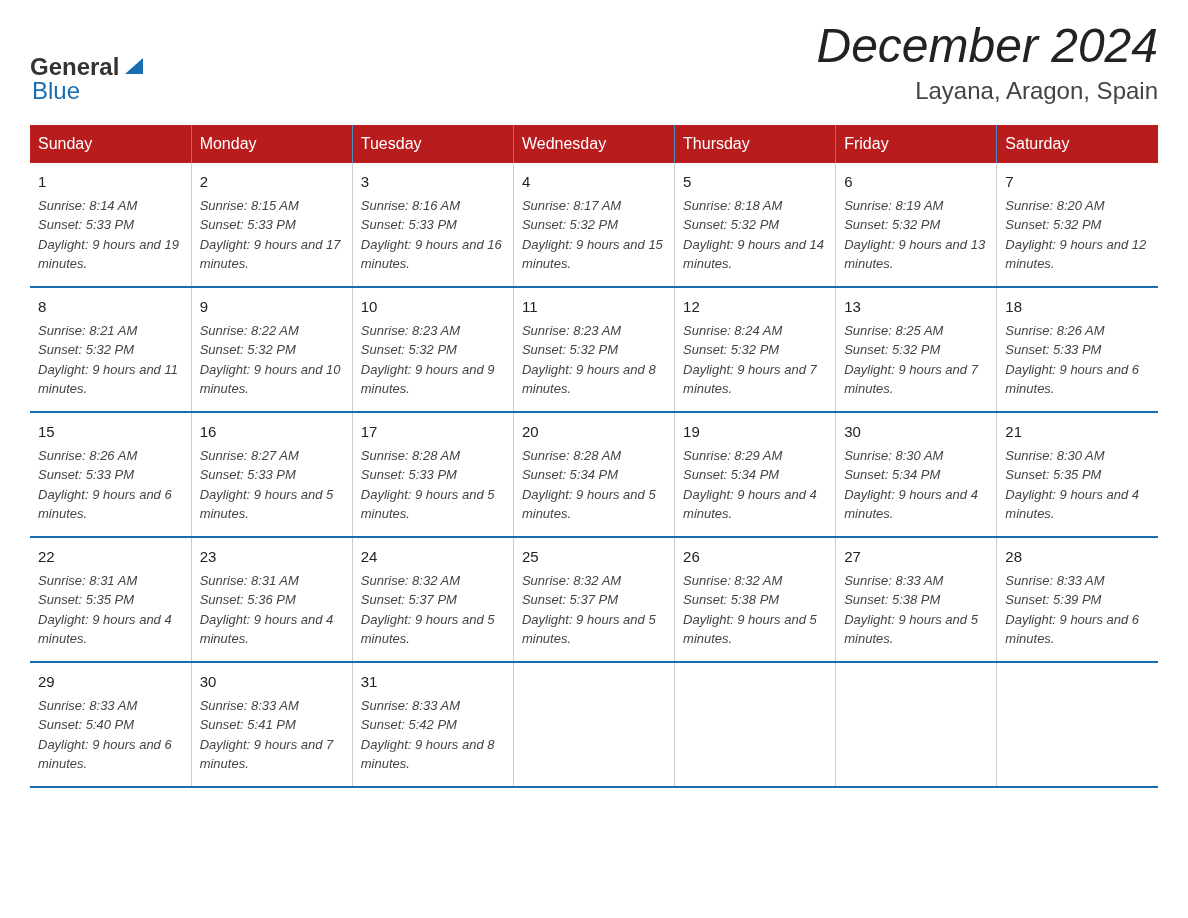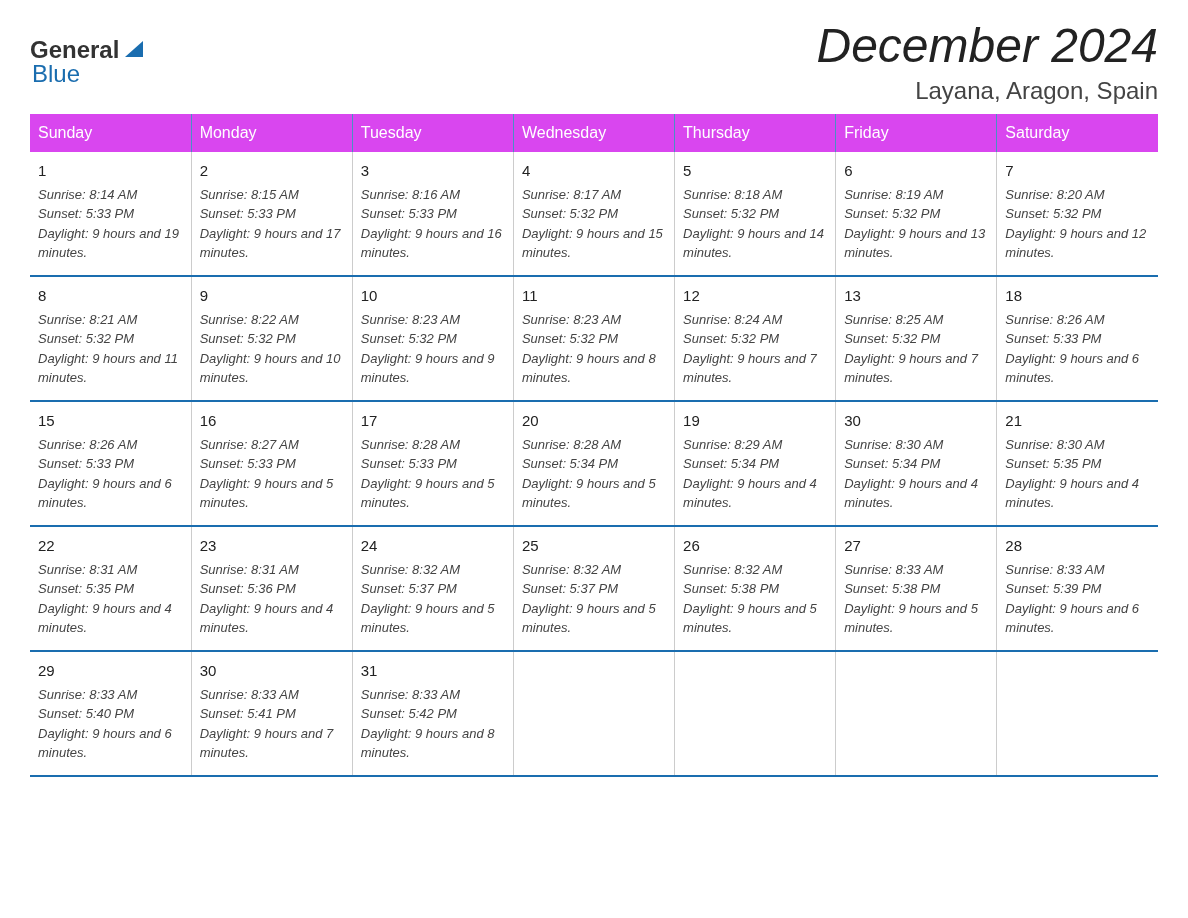--- a/index.html
+++ b/index.html
@@ -6,22 +6,22 @@
     body {
       font-family: Arial, sans-serif;
       background: #fff;
       width: 1188px;
       min-height: 918px;
       padding: 20px 30px;
     }
     .header {
       display: flex;
       justify-content: space-between;
-      align-items: center;
-      margin-bottom: 9px;
+      align-items: flex-end;
+      margin-bottom: 20px;
     }
     .logo {
       display: flex;
       align-items: center;
       gap: 4px;
     }
     .title-section {
       text-align: right;
     }
     .month-title {
@@ -34,21 +34,21 @@
     .location {
       font-size: 24px;
       color: #444;
       margin-top: 4px;
     }
     table {
       width: 100%;
       border-collapse: collapse;
     }
     thead tr th {
-      background-color: #d946ef;
+      background-color: #b91c1c;
       color: #fff;
       font-size: 16px;
       font-weight: normal;
       padding: 10px 8px;
       text-align: left;
       border-right: 1px solid #4a90c4;
     }
     thead tr th:last-child {
       border-right: none;
     }

